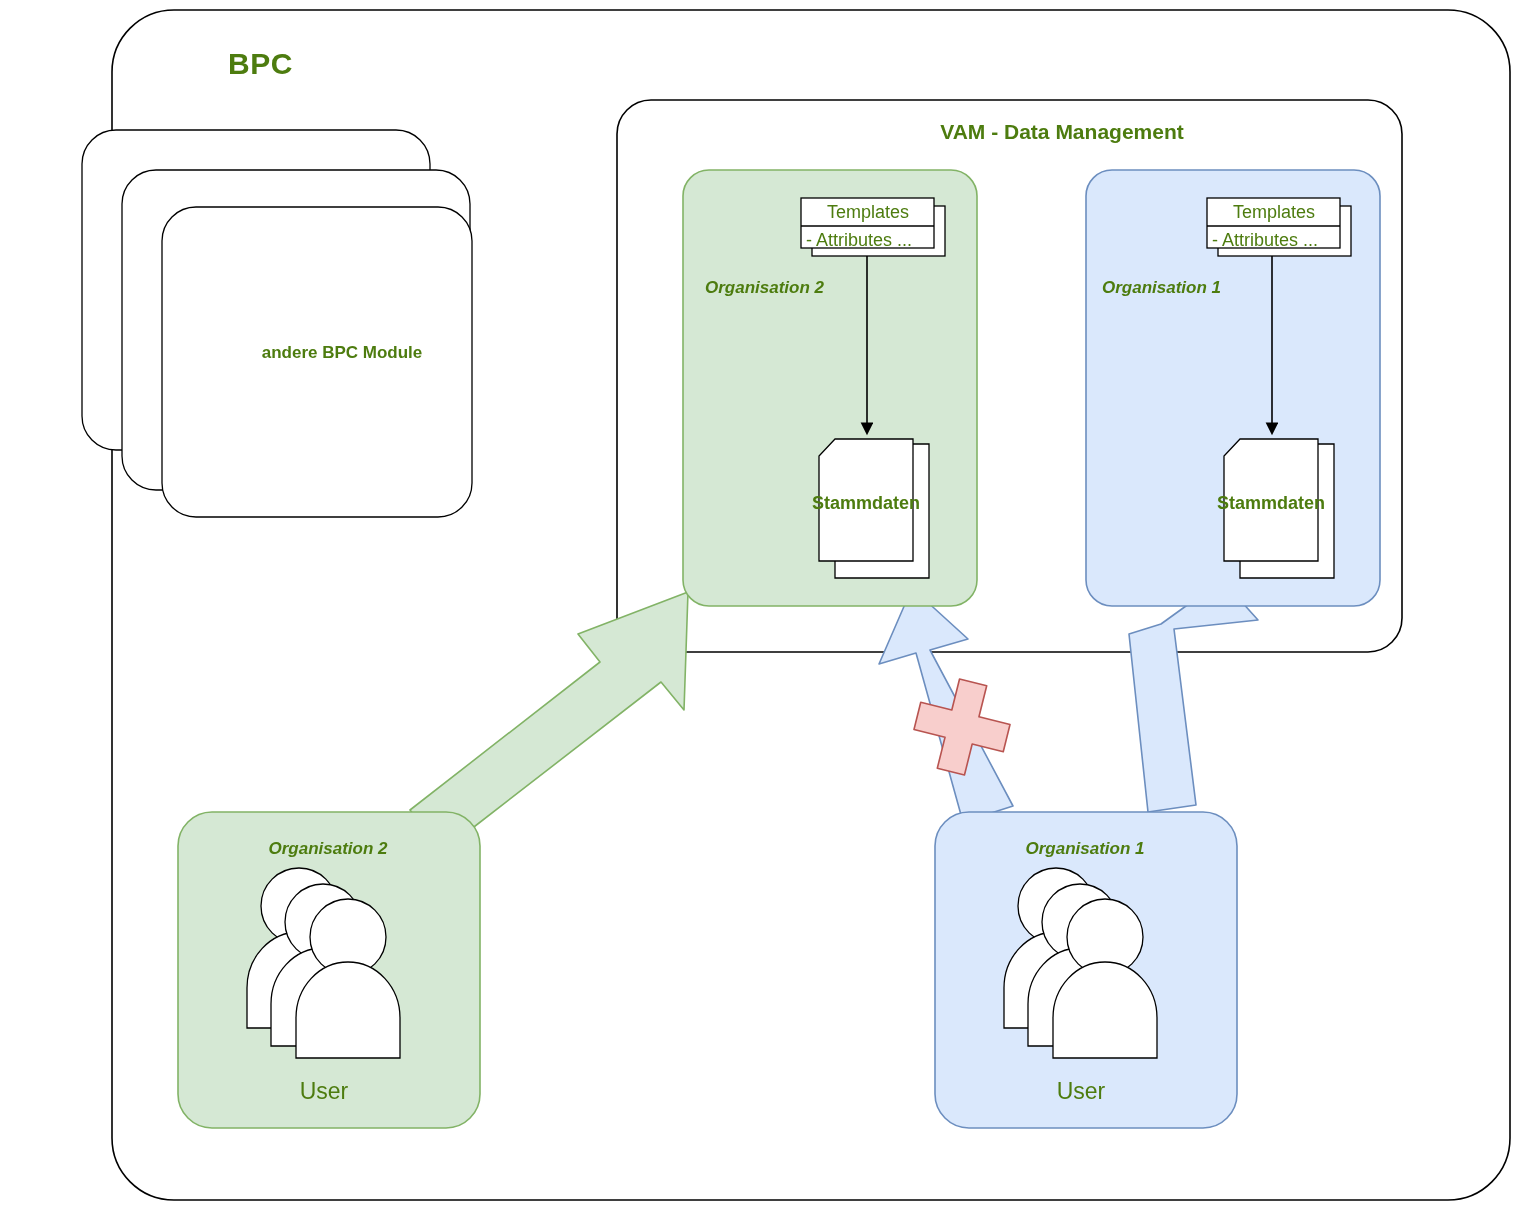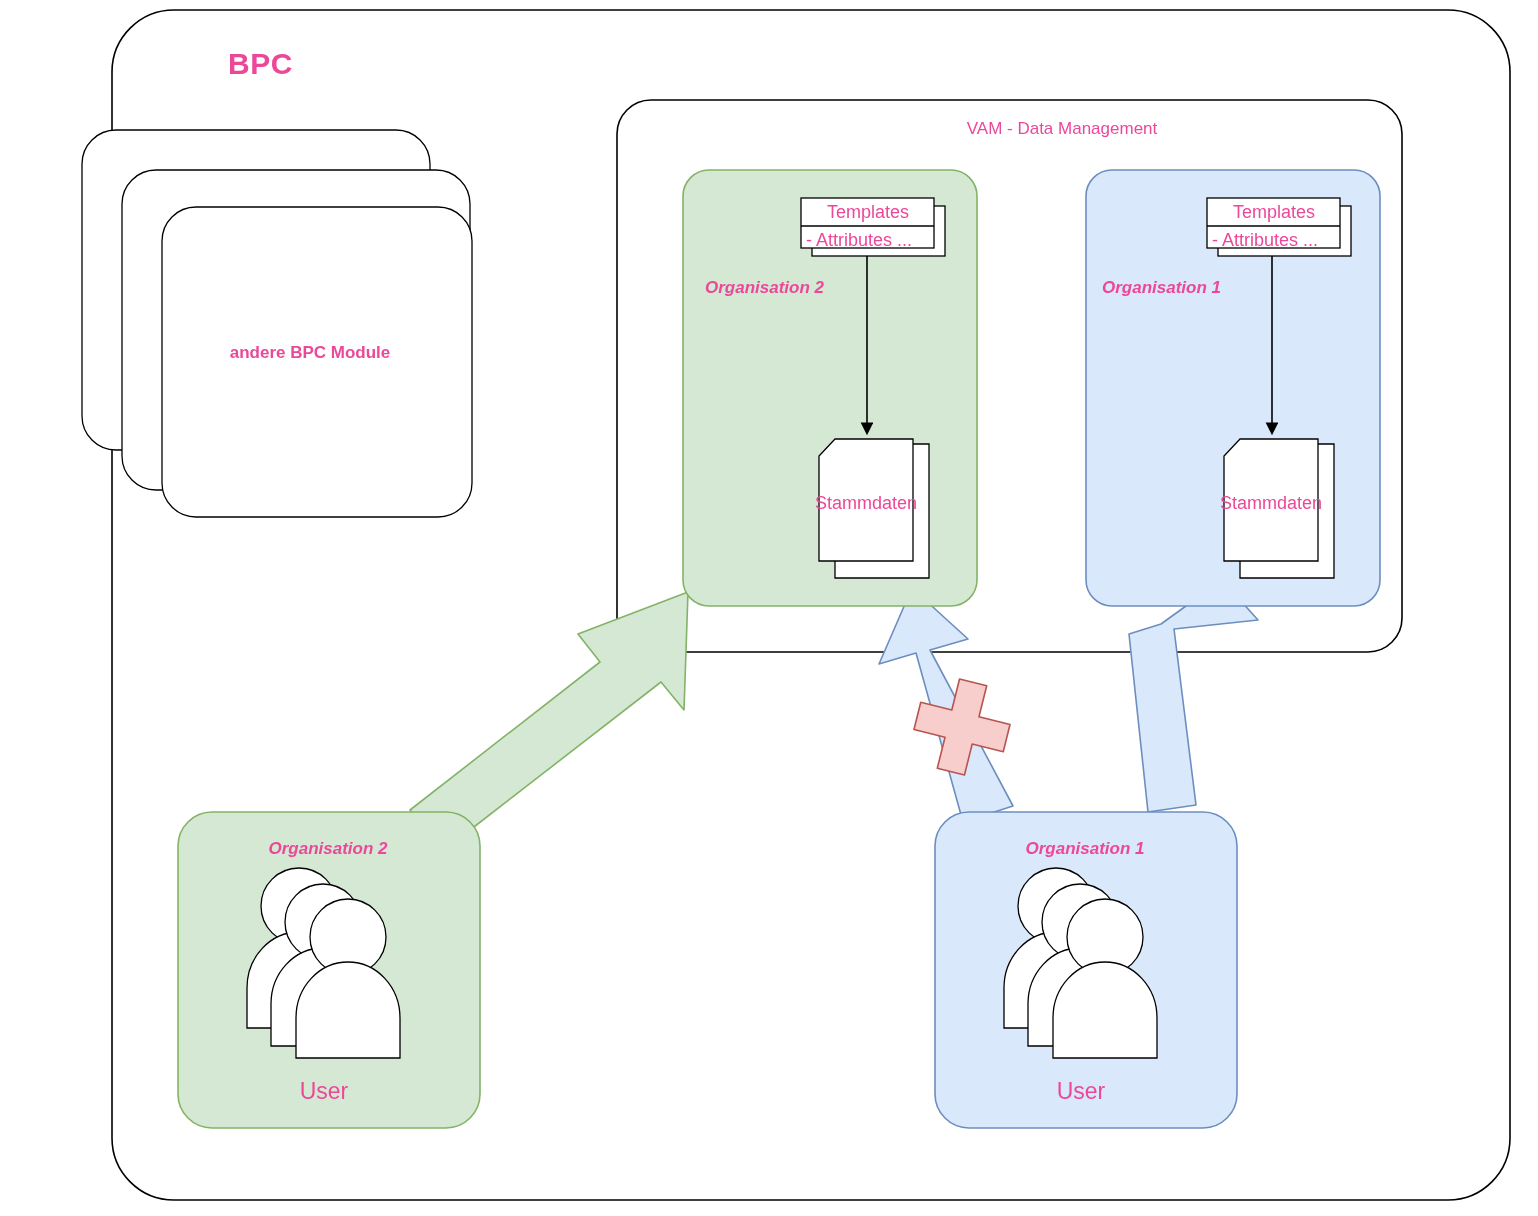--- a/index.html
+++ b/index.html
@@ -20,49 +20,50 @@
   }
   #diagram-svg {
     position: absolute;
     left: 0;
     top: 0;
     width: 1538px;
     height: 1216px;
   }
   .lbl {
     position: absolute;
-    color: #ec4899;
+    color: #4d7c0f;
     white-space: nowrap;
     line-height: 1.1;
   }
   .txt-bpc {
     font-size: 30px;
     font-weight: bold;
     letter-spacing: 0.5px;
   }
   .txt-vam {
-    font-size: 17px;
-    font-weight: normal;
+    font-size: 21px;
+    font-weight: bold;
   }
   .txt-org {
     font-size: 17px;
     font-weight: bold;
     font-style: italic;
   }
   .txt-module {
     font-size: 17px;
     font-weight: bold;
+    margin-left: 32px;
   }
   .txt-card {
     font-size: 18px;
     font-weight: normal;
   }
   .txt-doc {
     font-size: 18px;
-    font-weight: normal;
+    font-weight: bold;
   }
   .txt-user {
     font-size: 23px;
     font-weight: normal;
   }
   .center {
     transform: translateX(-50%);
     text-align: center;
   }
 </style>

